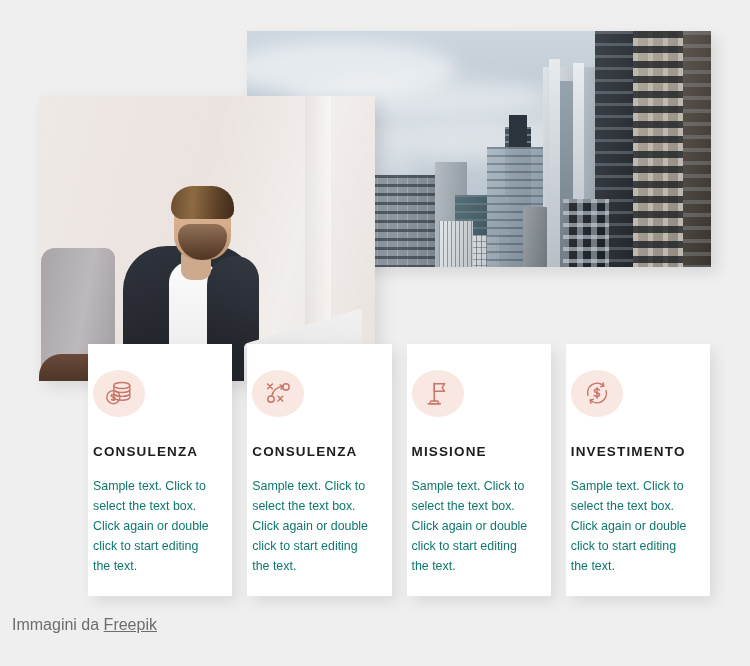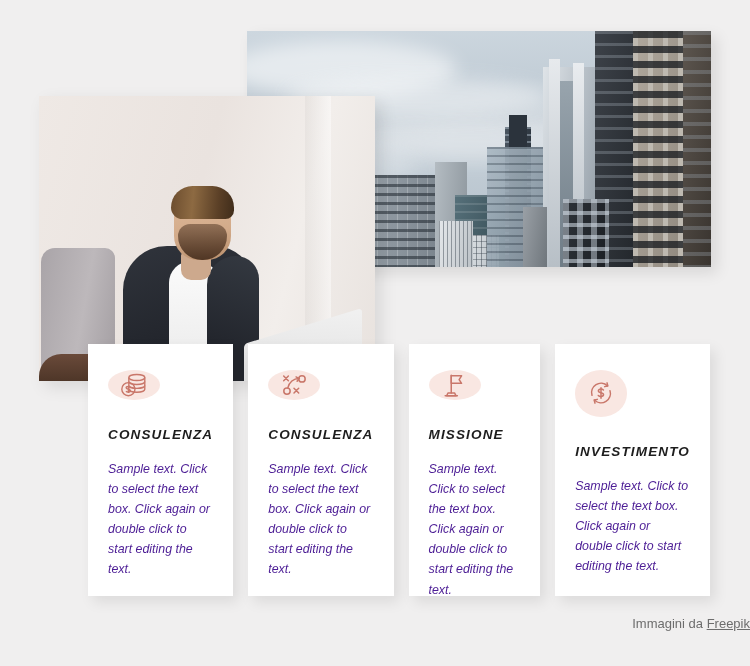--- a/index.html
+++ b/index.html
@@ -173,24 +173,23 @@
     top: 344px;
     width: 622px;
     height: 252px;
     display: flex;
     gap: 15px;
   }
   .card {
     flex: 1 1 0;
     background: #ffffff;
     box-shadow: 5px 6px 13px rgba(0,0,0,0.085);
-    padding: 26px 20px 20px 20px;
+    padding: 26px 20px 20px 5px;
     display: flex;
     flex-direction: column;
-    font-style: italic;
   }
   .icon-circle {
     width: 52px;
     height: 52px;
     border-radius: 50%;
     background: #f9e7e2;
     display: flex;
     align-items: center;
     justify-content: center;
     margin-bottom: 27px;
@@ -200,31 +199,31 @@
     font-size: 13.5px;
     font-weight: bold;
     letter-spacing: 1.15px;
     color: #1d1d1d;
     margin-bottom: 17px;
     white-space: nowrap;
   }
   .card-text {
     font-size: 12.4px;
     line-height: 1.62;
-    color: #4c1d95;
+    color: #0f766e;
   }
 
   
   .footer {
     position: absolute;
-    left: 0;
+    left: 12px;
     right: 0;
     top: 616px;
-    text-align: right;
-    font-size: 13px;
+    text-align: left;
+    font-size: 16px;
     color: #6d6d6d;
   }
   .footer a {
     color: #6d6d6d;
     text-decoration: underline;
   }
 </style>
 </head>
 <body>
 

